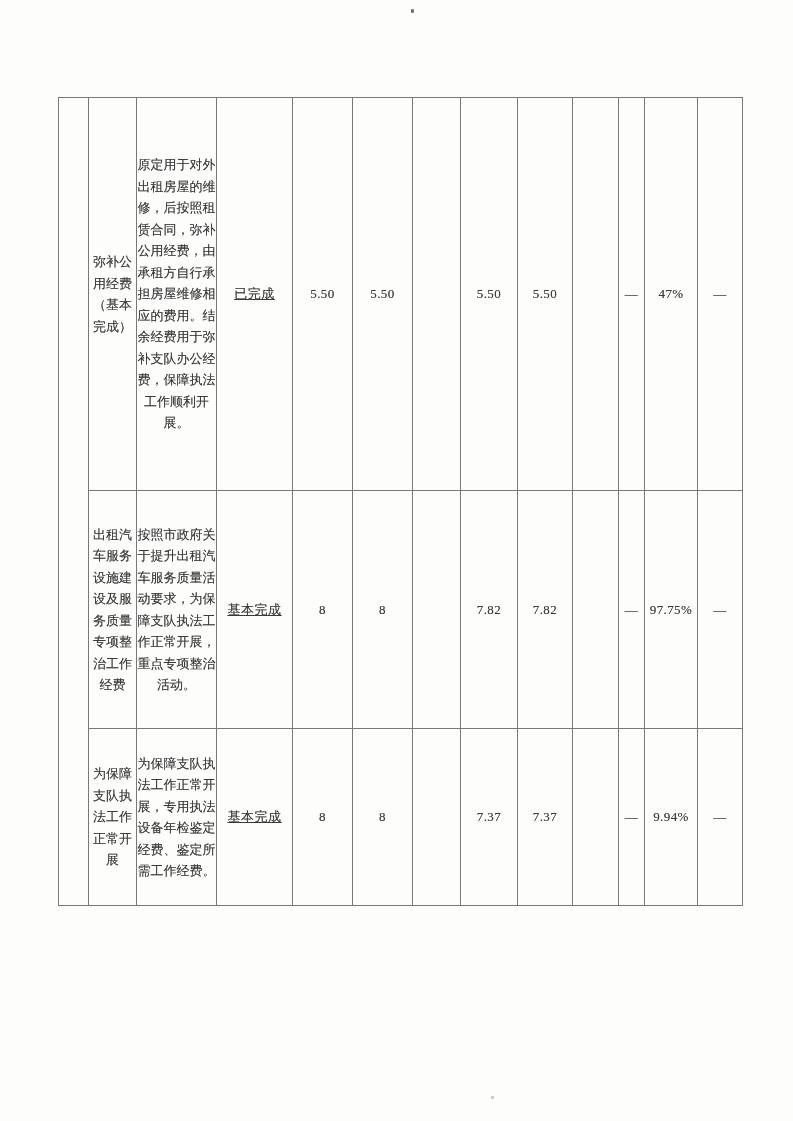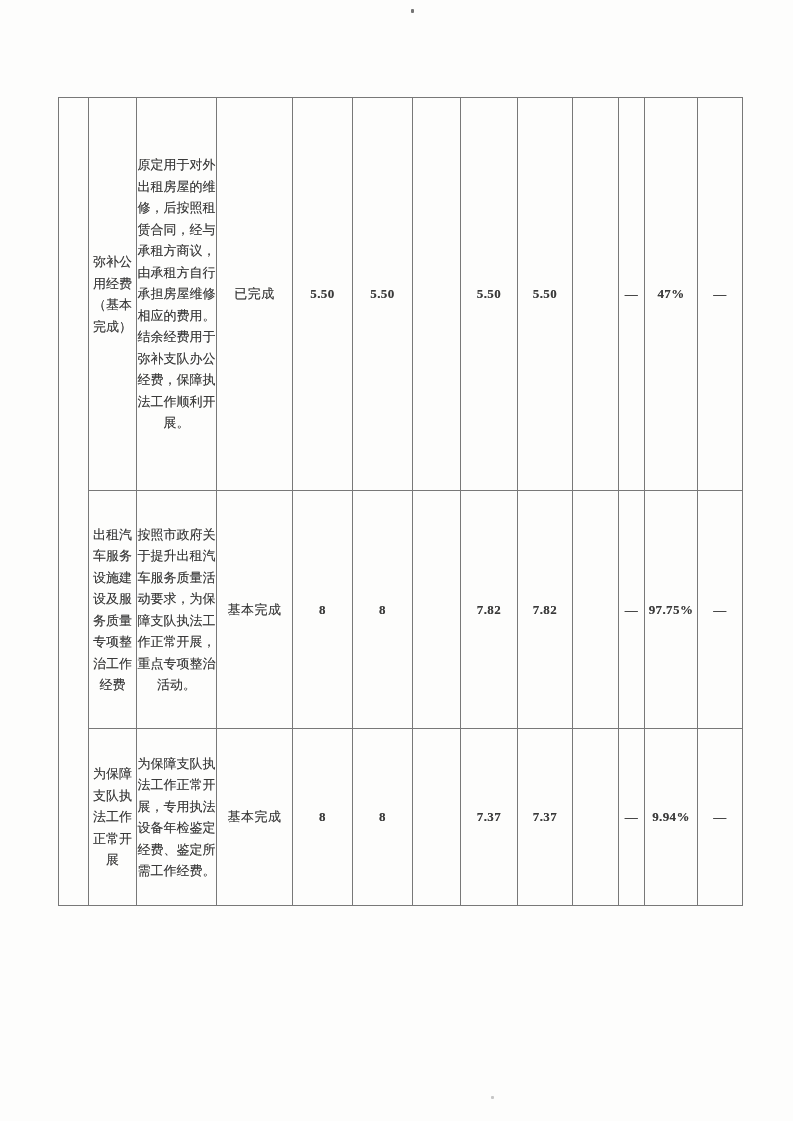--- a/index.html
+++ b/index.html
@@ -63,22 +63,22 @@
   td.cell-label {
     padding: 0 3px;
     text-align: center;
     word-break: break-all;
   }
   td.cell-desc {
     padding: 2px 6px 2px 8px;
     text-align: left;
     line-break: strict;
   }
-  td.cell-status { letter-spacing: 0.5px; }
-  td.cell-num { letter-spacing: 0.4px; font-weight: bold; }
+  td.cell-status { letter-spacing: 0.5px; text-decoration: underline; }
+  td.cell-num { letter-spacing: 0.4px; }
 </style>
 </head>
 <body>
 
 <div class="sheet">
 
   <span class="speck speck-top"></span>
   <span class="speck speck-bottom"></span>
 
   <table class="report">
@@ -94,21 +94,21 @@
       <col style="width:55px">
       <col style="width:46px">
       <col style="width:26px">
       <col style="width:53px">
       <col style="width:45px">
     </colgroup>
     <tbody>
       <tr class="row-1">
         <td class="cell-margin" rowspan="3"></td>
         <td class="cell-label">弥补公用经费（基本完成）</td>
-        <td class="cell-desc">原定用于对外出租房屋的维修，后按照租赁合同，经与承租方商议，由承租方自行承担房屋维修相应的费用。结余经费用于弥补支队办公经费，保障执法工作顺利开展。</td>
+        <td class="cell-desc">原定用于对外出租房屋的维修，后按照租赁合同，弥补公用经费，由承租方自行承担房屋维修相应的费用。结余经费用于弥补支队办公经费，保障执法工作顺利开展。</td>
         <td class="cell-status">已完成</td>
         <td class="cell-num">5.50</td>
         <td class="cell-num">5.50</td>
         <td class="cell-num"></td>
         <td class="cell-num">5.50</td>
         <td class="cell-num">5.50</td>
         <td class="cell-num"></td>
         <td class="cell-num">—</td>
         <td class="cell-num">47%</td>
         <td class="cell-num">—</td>

